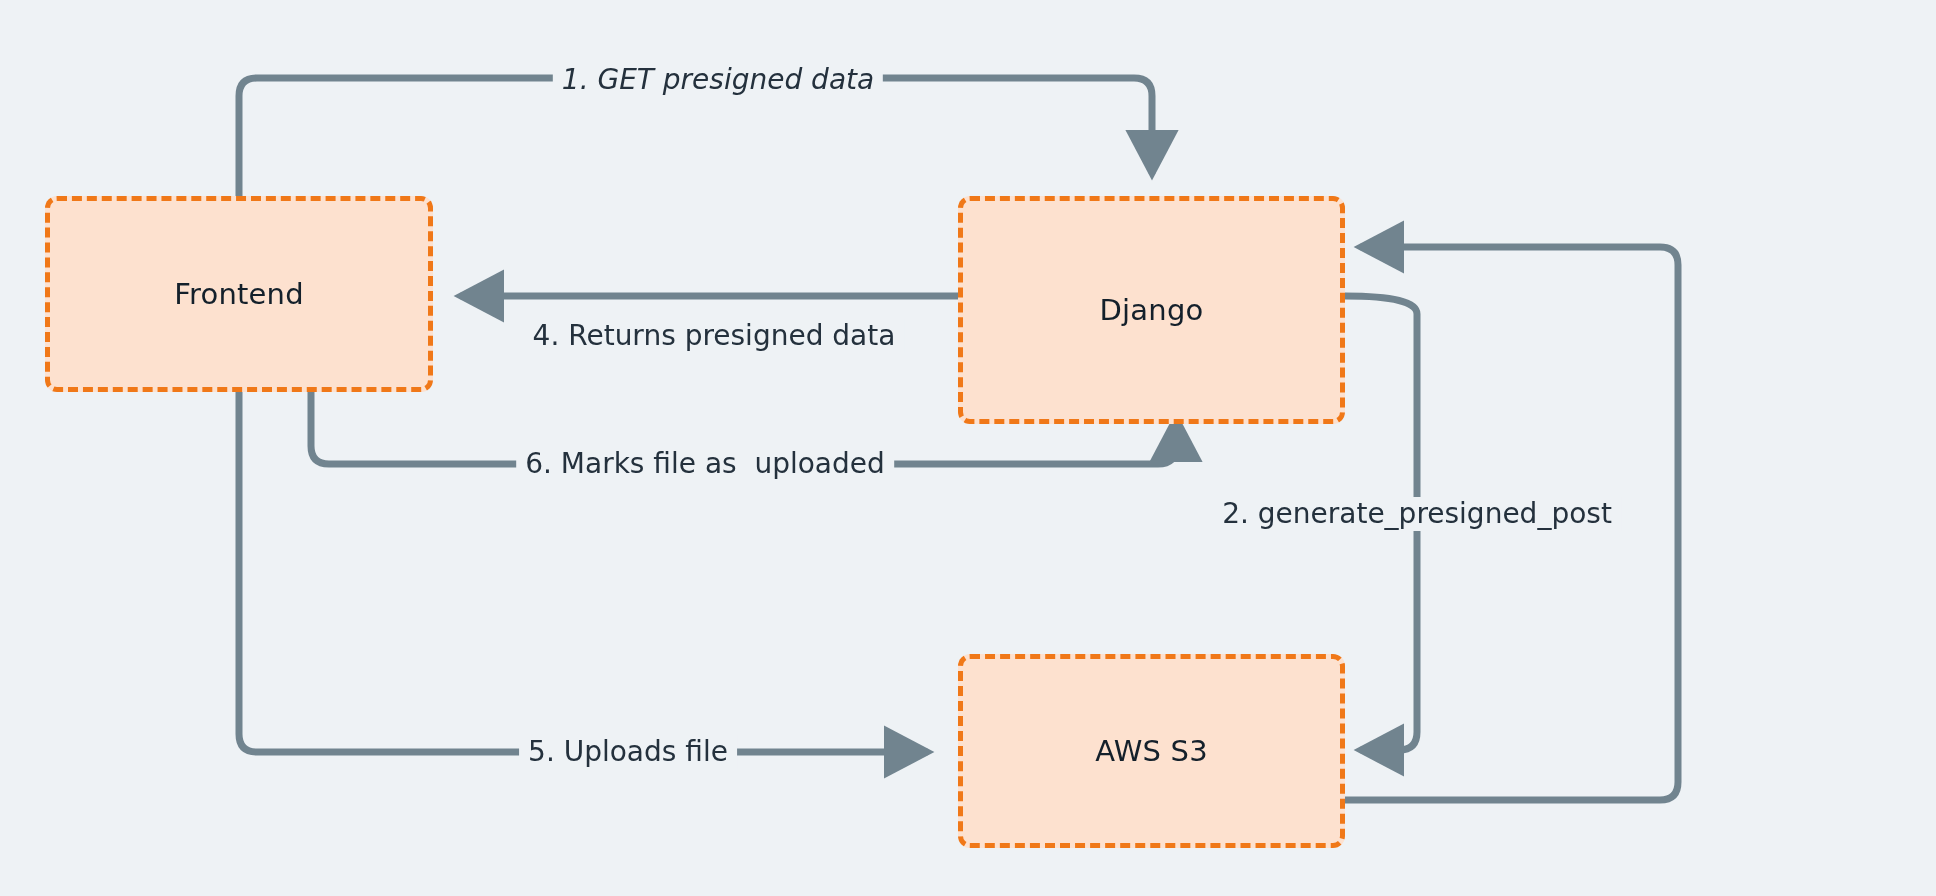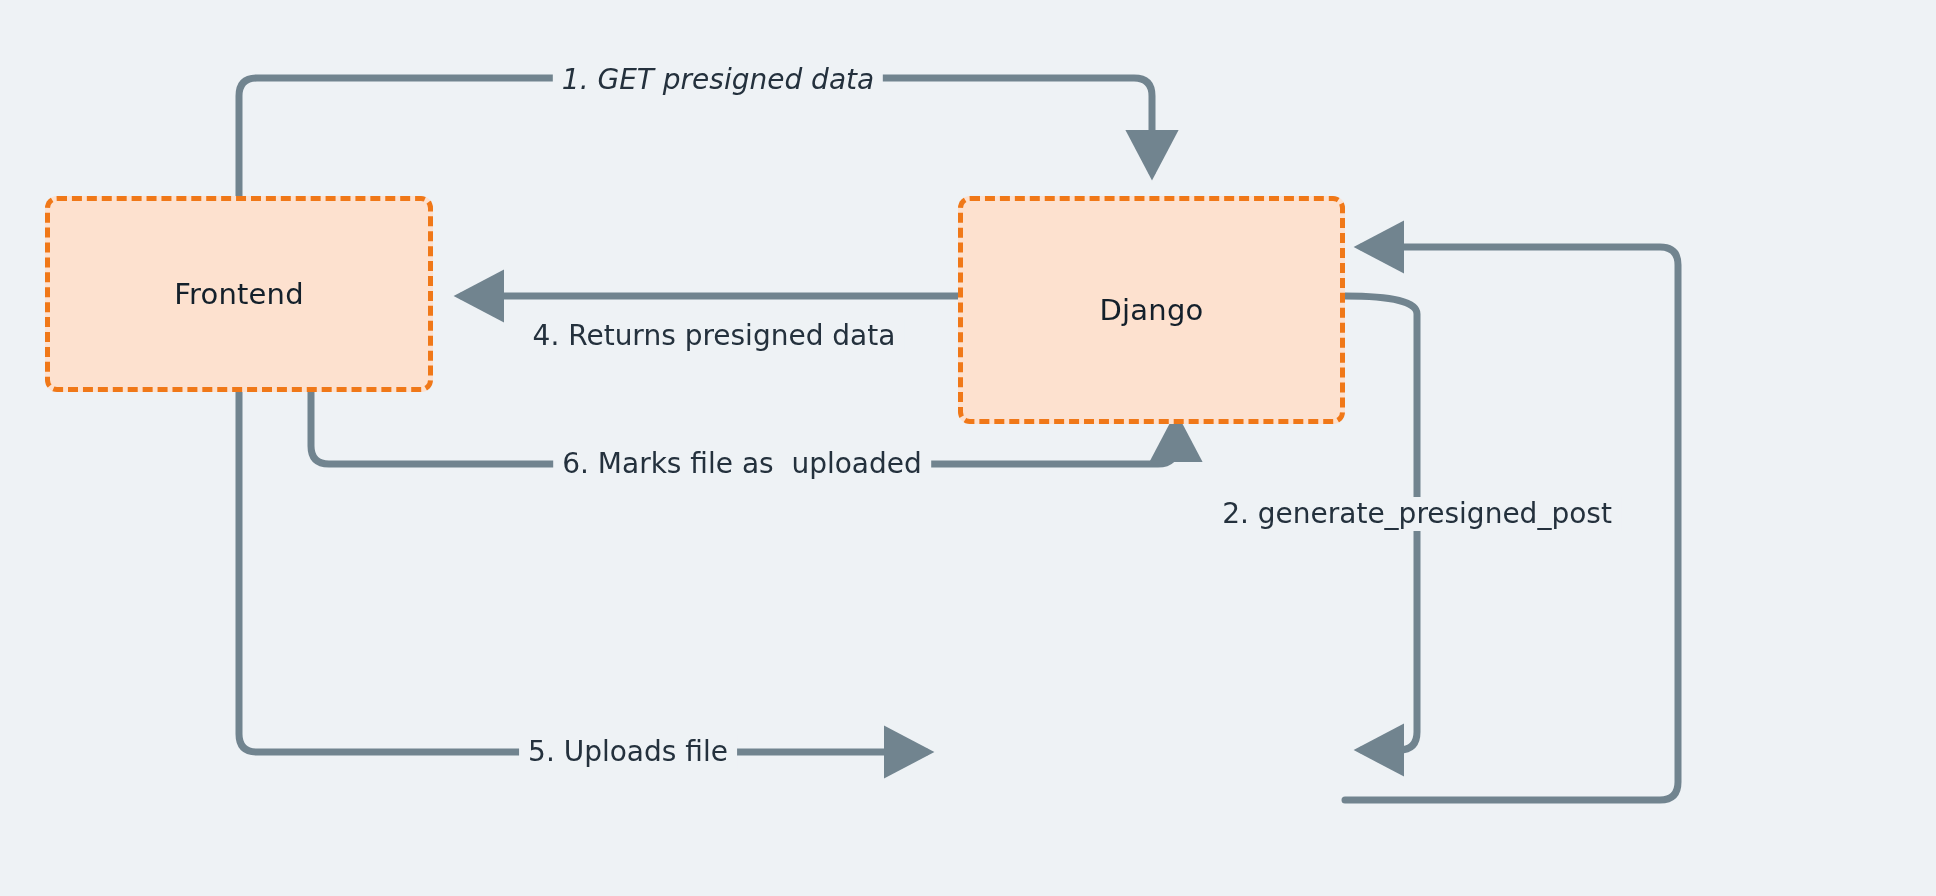--- a/index.html
+++ b/index.html
@@ -68,25 +68,28 @@
   </svg>
 
   <div class="node" style="left:45px;top:196px;width:388px;height:196px;">
     <span class="node-label">Frontend</span>
   </div>
 
   <div class="node" style="left:958px;top:196px;width:387px;height:228px;">
     <span class="node-label">Django</span>
   </div>
 
+  <div class="node" style="left:958px;top:654px;width:387px;height:194px;">
+    <span class="node-label">AWS S3</span>
+  </div>
 
   <div class="edge-label" style="left:718px;top:80px;font-style:italic;">1. GET presigned data</div>
 
   <div class="edge-label" style="left:714px;top:296px;margin-top:40px;">4. Returns presigned data</div>
 
 
-  <div class="edge-label" style="left:742px;top:464px;text-align:center;">6. Marks file as  uploaded</div>
+  <div class="edge-label" style="left:705px;top:464px;text-align:center;">6. Marks file as  uploaded</div>
 
   <div class="edge-label" style="left:1417px;top:514px;">2. generate_presigned_post</div>
 
   <div class="edge-label" style="left:628px;top:752px;">5. Uploads file</div>
 
 </div>
 
 </body></html>

